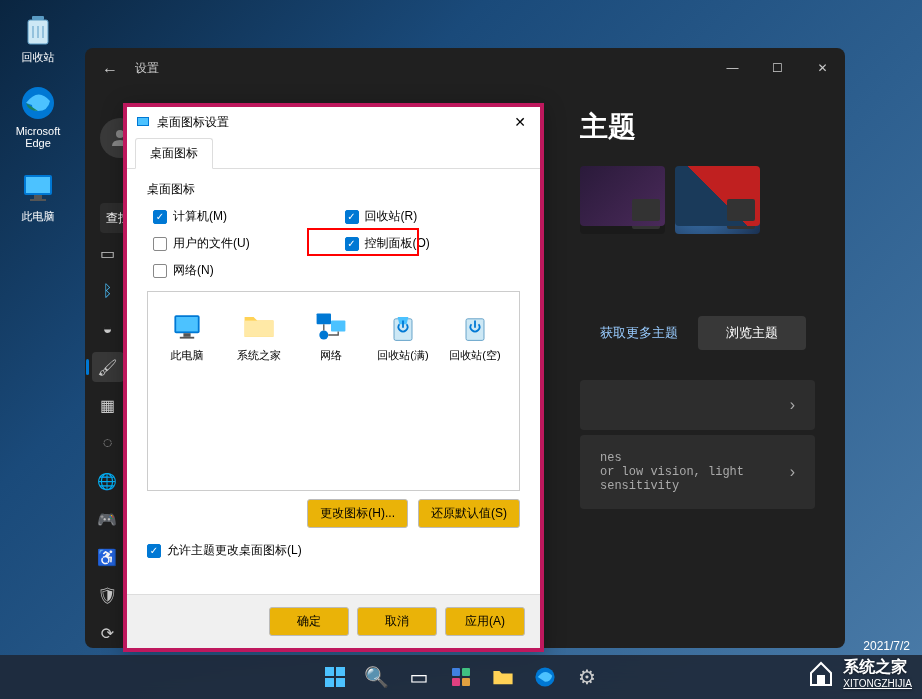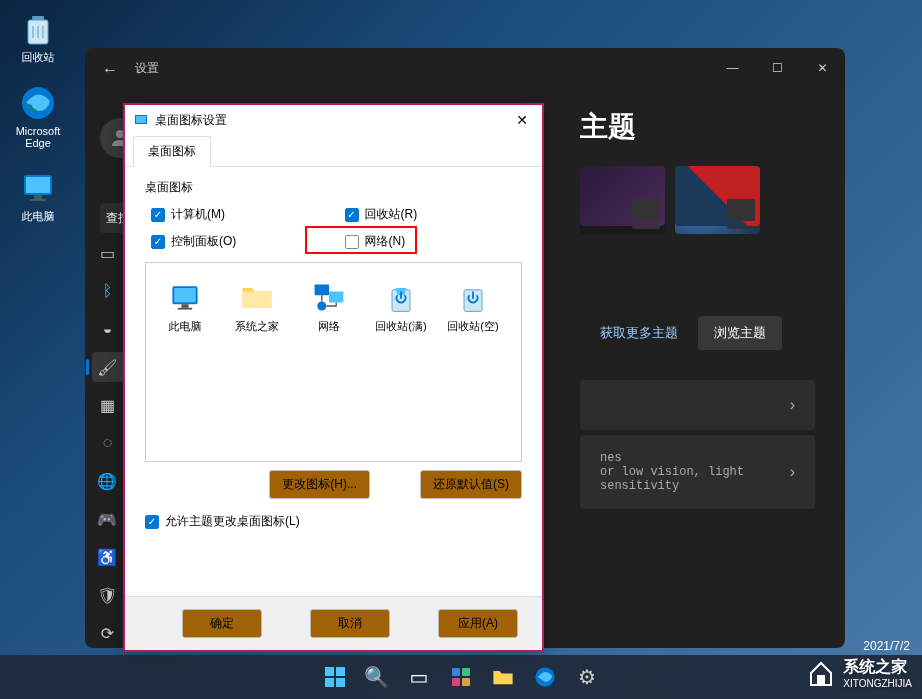--- a/index.html
+++ b/index.html
@@ -34,28 +34,28 @@
 .theme-thumbs { display: flex; gap: 10px; margin-left: 420px; margin-bottom: 20px; }
 .theme-thumb { width: 85px; height: 60px; border-radius: 4px; background: #2d2d2d; position: relative; overflow: hidden; }
 .theme-thumb.t1 { background: linear-gradient(135deg, #2a1a3a, #4a2a5a); }
 .theme-thumb.t2 { background: linear-gradient(45deg, #1a3a5a 50%, #c02020 50%); }
 .theme-thumb.t3 { background: #1a1a1a; }
 .theme-thumb.t4 { background: radial-gradient(circle at 30% 40%, #4080c0, #1a3050); }
 .theme-thumb-box { position: absolute; bottom: 5px; right: 5px; width: 28px; height: 22px; background: #333; border-radius: 2px; }
 
 .theme-actions { display: flex; gap: 20px; align-items: center; margin-left: 440px; margin-bottom: 30px; }
 .theme-link { color: #99ccff; font-size: 13px; cursor: pointer; }
-.theme-browse-btn { background: #383838; color: white; border: none; padding: 8px 16px; border-radius: 4px; font-size: 13px; cursor: pointer; }
+.theme-browse-btn { background: #383838; color: white; border: none; padding: 8px 28px; border-radius: 4px; font-size: 13px; cursor: pointer; }
 
 .settings-card { background: #2d2d2d; border-radius: 4px; padding: 16px 20px; margin-bottom: 5px; margin-left: 420px; display: flex; align-items: center; justify-content: space-between; cursor: pointer; }
 .settings-card-text { font-size: 12px; color: #aaa; font-family: Liberation Mono, monospace; }
 .settings-card-chevron { color: #aaa; }
 
 
-.dialog { position: absolute; top: 103px; left: 123px; width: 421px; height: 549px; background: white; border: 2px solid #be185d; box-shadow: 0 4px 20px rgba(0,0,0,0.3); display: flex; flex-direction: column; }
+.dialog { position: absolute; top: 103px; left: 123px; width: 421px; height: 549px; background: white; border: 4px solid #be185d; box-shadow: 0 4px 20px rgba(0,0,0,0.3); display: flex; flex-direction: column; }
 .dialog-titlebar { height: 30px; display: flex; align-items: center; padding: 0 8px; font-size: 12px; }
 .dialog-title-icon { width: 16px; height: 16px; margin-right: 6px; }
 .dialog-close { margin-left: auto; cursor: pointer; font-size: 14px; padding: 2px 6px; }
 
 .dialog-tabs { display: flex; border-bottom: 1px solid #ddd; padding: 0 8px; }
 .dialog-tab { padding: 6px 14px; font-size: 12px; border: 1px solid #ddd; border-bottom: 1px solid white; background: white; position: relative; top: 1px; border-radius: 3px 3px 0 0; }
 
 .dialog-content { flex: 1; padding: 12px 20px; font-size: 12px; }
 .fieldset { border: none; margin-bottom: 12px; }
 .fieldset-legend { font-size: 12px; margin-bottom: 10px; }
@@ -64,33 +64,33 @@
 .checkbox { width: 14px; height: 14px; border: 1px solid #888; border-radius: 2px; display: inline-flex; align-items: center; justify-content: center; cursor: pointer; }
 .checkbox.checked { background: #0078d4; border-color: #0078d4; color: white; font-size: 10px; }
 .red-box { border: 2px solid red; padding: 4px 6px; position: absolute; }
 
 .icon-preview { border: 1px solid #ccc; height: 200px; padding: 16px 8px; display: flex; gap: 10px; align-items: flex-start; }
 .preview-item { display: flex; flex-direction: column; align-items: center; width: 62px; }
 .preview-icon { width: 36px; height: 36px; margin-bottom: 4px; display: flex; align-items: center; justify-content: center; }
 .preview-label { font-size: 11px; text-align: center; }
 
 .icon-buttons { display: flex; gap: 10px; justify-content: flex-end; margin-top: 8px; }
-.dialog-btn { padding: 5px 12px; font-size: 12px; background: #a16207; border: 1px solid #bbb; border-radius: 3px; cursor: pointer; min-width: 80px; margin-left: 40px; }
+.dialog-btn { padding: 5px 12px; font-size: 12px; background: #eab308; border: 1px solid #bbb; border-radius: 3px; cursor: pointer; min-width: 80px; }
 
 .allow-themes { display: flex; align-items: center; gap: 6px; margin-top: 14px; }
 
-.dialog-footer { padding: 12px 24px; display: flex; gap: 8px; justify-content: flex-end; background: #f0f0f0; border-top: 1px solid #ddd; }
+.dialog-footer { padding: 12px 15px; display: flex; gap: 8px; justify-content: flex-end; background: #f0f0f0; border-top: 1px solid #ddd; }
 
 
 .taskbar { position: absolute; bottom: 0; left: 0; right: 0; height: 44px; background: rgba(30, 40, 55, 0.9); backdrop-filter: blur(10px); display: flex; align-items: center; justify-content: center; gap: 4px; }
 .taskbar-icon { width: 38px; height: 38px; display: flex; align-items: center; justify-content: center; border-radius: 4px; cursor: pointer; font-size: 20px; }
 
 
 .watermark { position: absolute; bottom: 10px; right: 10px; color: white; font-size: 16px; font-weight: bold; display: flex; align-items: center; gap: 6px; text-shadow: 0 1px 3px rgba(0,0,0,0.5); }
-.watermark-sub { font-size: 10px; font-weight: normal; display: block; }
+.watermark-sub { font-size: 10px; font-weight: normal; display: block; text-decoration: underline; }
 
 
 svg { display: block; }
 </style>
 </head>
 <body>
 
 <div class="desktop-icons">
   <div class="desktop-icon">
     <div class="desktop-icon-img">
@@ -216,20 +216,24 @@
       <div class="checkbox-grid" style="position:relative">
         <label class="checkbox-row">
           <span class="checkbox checked">✓</span>
           <span>计算机(M)</span>
         </label>
         <label class="checkbox-row">
           <span class="checkbox checked">✓</span>
           <span>回收站(R)</span>
         </label>
         <label class="checkbox-row">
+          <span class="checkbox"></span>
+          <span>用户的文件(U)</span>
+        </label>
+        <label class="checkbox-row">
           <span class="checkbox checked">✓</span>
           <span>控制面板(O)</span>
         </label>
         <label class="checkbox-row">
           <span class="checkbox"></span>
           <span>网络(N)</span>
         </label>
         <div class="red-box" style="top:20px; left:160px; width:112px; height:28px;"></div>
       </div>
     </div>

